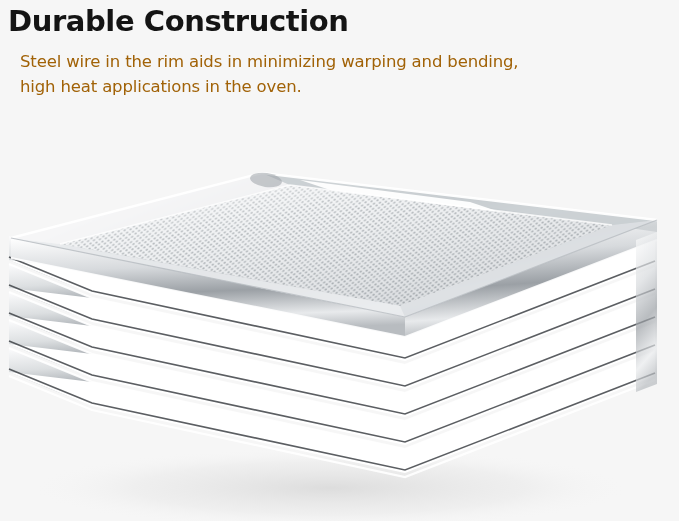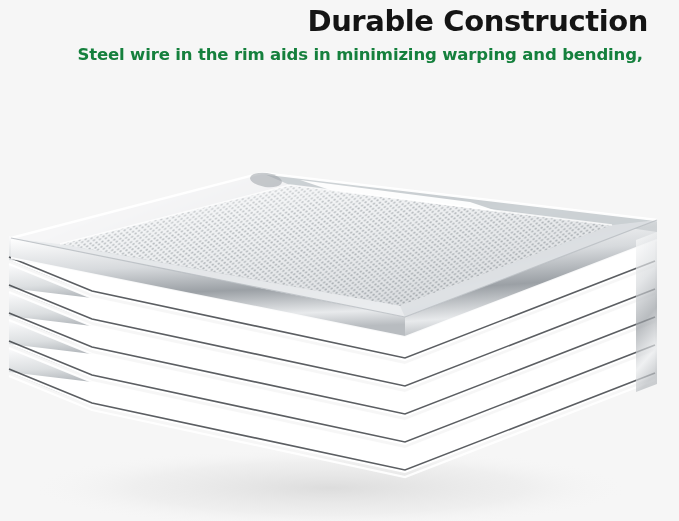--- a/index.html
+++ b/index.html
@@ -14,21 +14,20 @@
     overflow: hidden;
     position: relative;
   }
 
   #page {
     position: relative;
     width: 658px;
     height: 521px;
     background: #f6f6f6;
     overflow: hidden;
-    text-align: right;
   }
 
   
   .text-block {
     position: absolute;
     left: 8px;
     top: 4px;
     width: 640px;
   }
 
@@ -38,26 +37,26 @@
     font-size: 29px;
     line-height: 34px;
     letter-spacing: -0.4px;
     color: #141414;
     margin: 0 0 3px 0;
     white-space: nowrap;
   }
 
   .body-copy {
     font-family: "DejaVu Sans", sans-serif;
-    font-weight: 700;
+    font-weight: 400;
     font-size: 16.5px;
     line-height: 24.5px;
     letter-spacing: -0.15px;
-    color: #15803d;
-    margin: 5px;
+    color: #a16207;
+    margin: 12px;
   }
   .body-copy .line { display: block; white-space: nowrap; }
 
   
   .product-photo {
     position: absolute;
     left: 0;
     top: 140px;
     width: 679px;
     height: 381px;
@@ -66,20 +65,21 @@
 </style>
 </head>
 <body>
 
 <div id="page">
 
   <div class="text-block">
     <h1 class="headline">Durable Construction</h1>
     <p class="body-copy">
       <span class="line">Steel wire in the rim aids in minimizing warping and bending,</span>
+      <span class="line">high heat applications in the oven.</span>
     </p>
   </div>
 
   <div class="product-photo">
     <svg viewBox="0 0 679 381" xmlns="http://www.w3.org/2000/svg">
       <defs>
 
         <pattern id="perf" width="6" height="5" patternUnits="userSpaceOnUse" patternTransform="rotate(-9) skewX(-20)">
           <rect width="6" height="5" fill="#eceef0"></rect>
           <ellipse cx="1.6" cy="1.4" rx="1.25" ry="0.95" fill="#9ea4a9"></ellipse>

